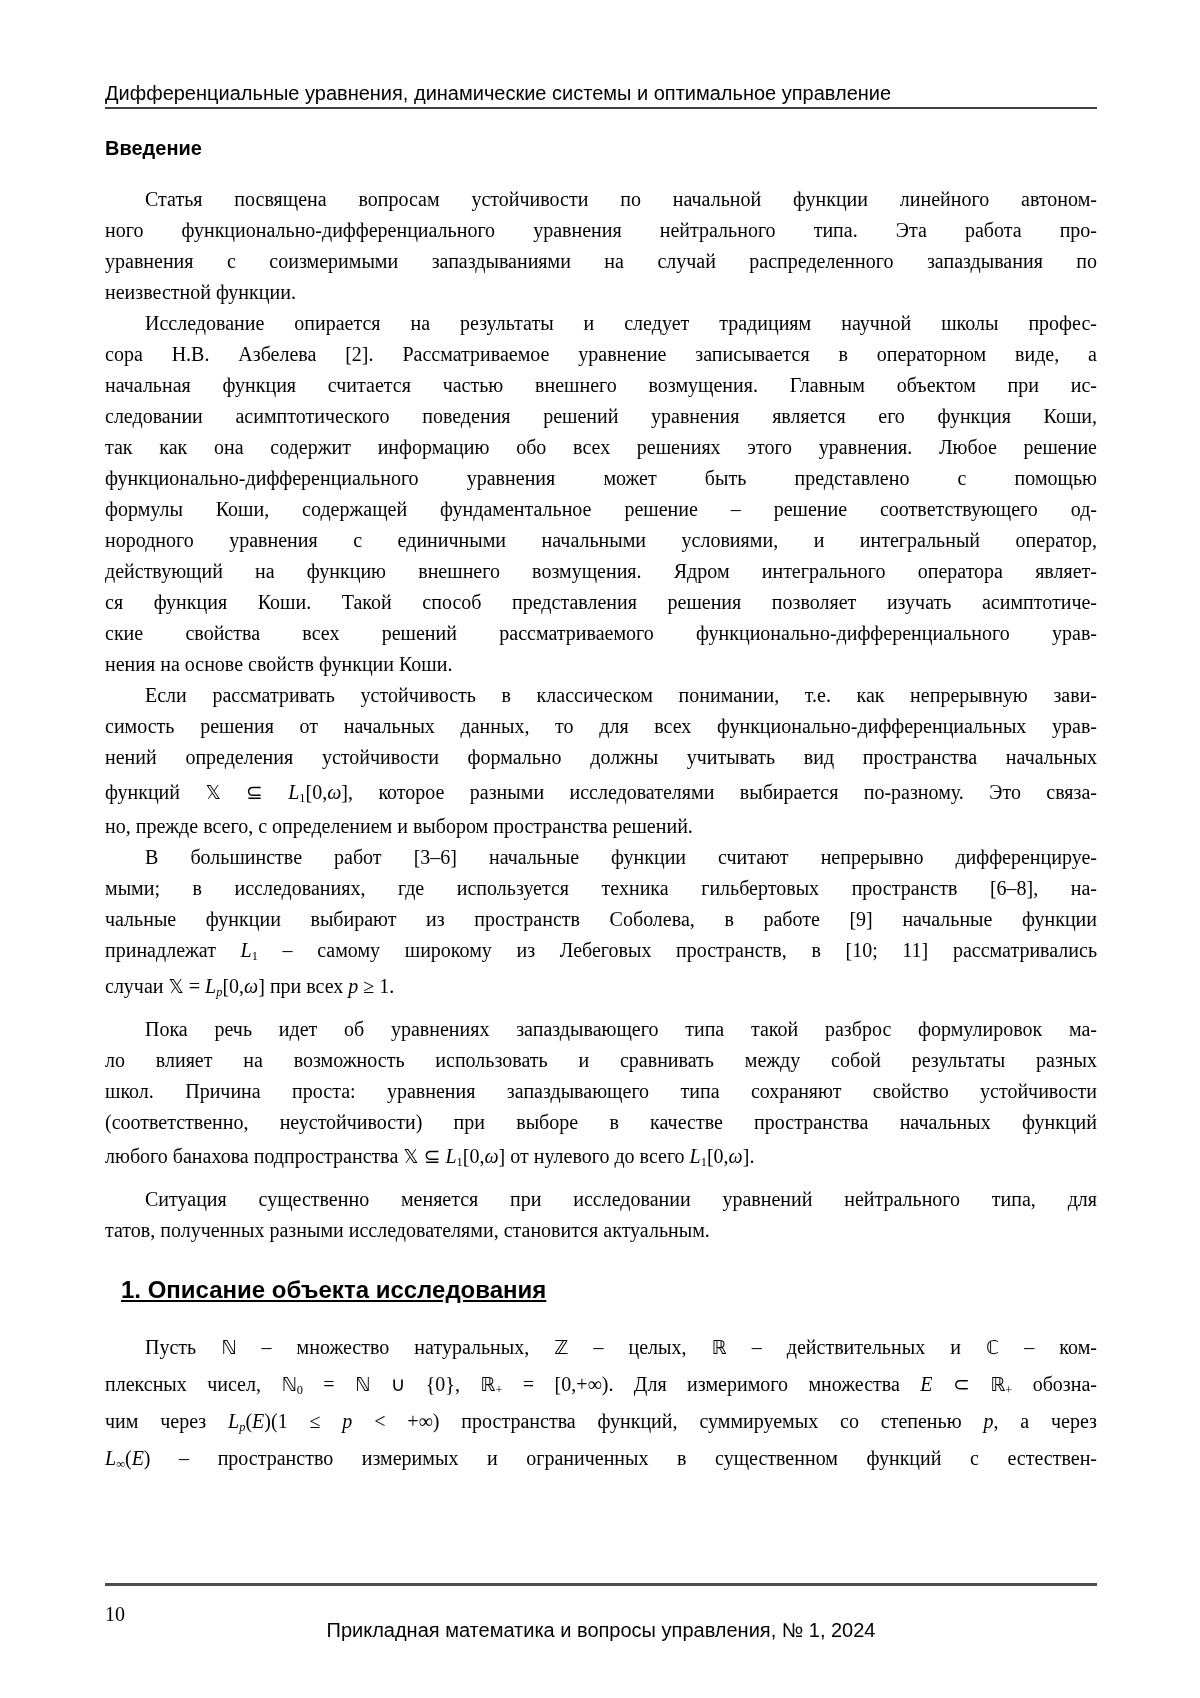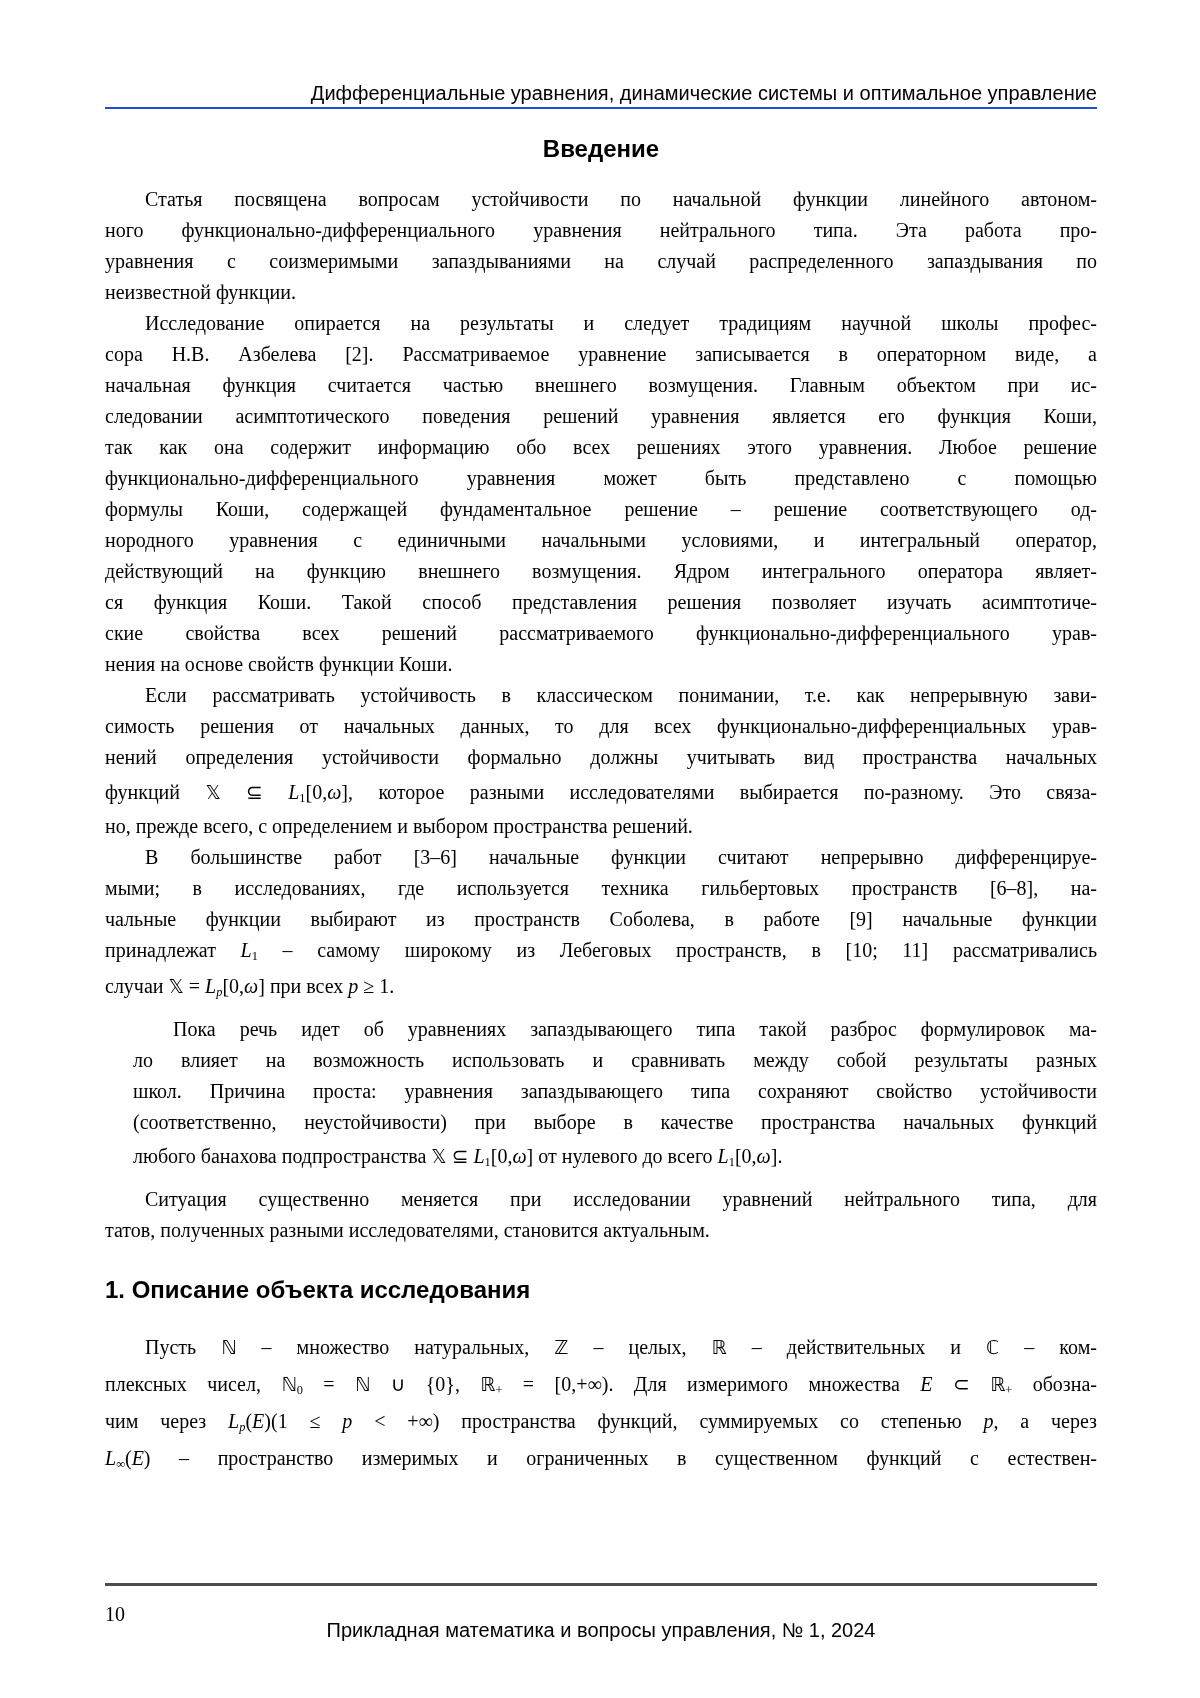--- a/index.html
+++ b/index.html
@@ -10,50 +10,50 @@
     background: #ffffff;
     color: #000;
     font-family: "Liberation Serif", serif;
     overflow: hidden;
   }
   .runhead {
     position: absolute;
     left: 105px;
     top: 82px;
     width: 992px;
-    text-align: right;
+    text-align: left;
     font-family: "Liberation Sans", sans-serif;
     font-size: 20px;
     line-height: 22px;
-    border-bottom: 2px solid #1d4ed8;
+    border-bottom: 2px solid #404040;
     padding-bottom: 3px;
   }
   .textcol {
     position: absolute;
     left: 105px;
     top: 135px;
     width: 992px;
   }
   .h-main {
     font-family: "Liberation Sans", sans-serif;
     font-weight: bold;
-    font-size: 24px;
+    font-size: 20px;
     line-height: 27px;
     margin: 0 0 22px 0;
-    text-align: center;
   }
   .h-sec {
     font-family: "Liberation Sans", sans-serif;
     font-weight: bold;
     font-size: 24px;
     line-height: 27px;
-    margin: 30px 0 26px 0;
+    margin: 30px 0 26px 16px;
+    text-decoration: underline;
   }
   .para { margin: 0; }
-  .para.sp8  { margin-top: 8px; margin-left: 28px; }
+  .para.sp8  { margin-top: 8px; }
   .para.sp10 { margin-top: 10px; }
   .line {
     font-size: 20px;
     line-height: 31px;
     text-align: justify;
     text-align-last: justify;
     white-space: normal;
   }
   .line.first { text-indent: 40px; }
   .line.last  { text-align-last: left; }

